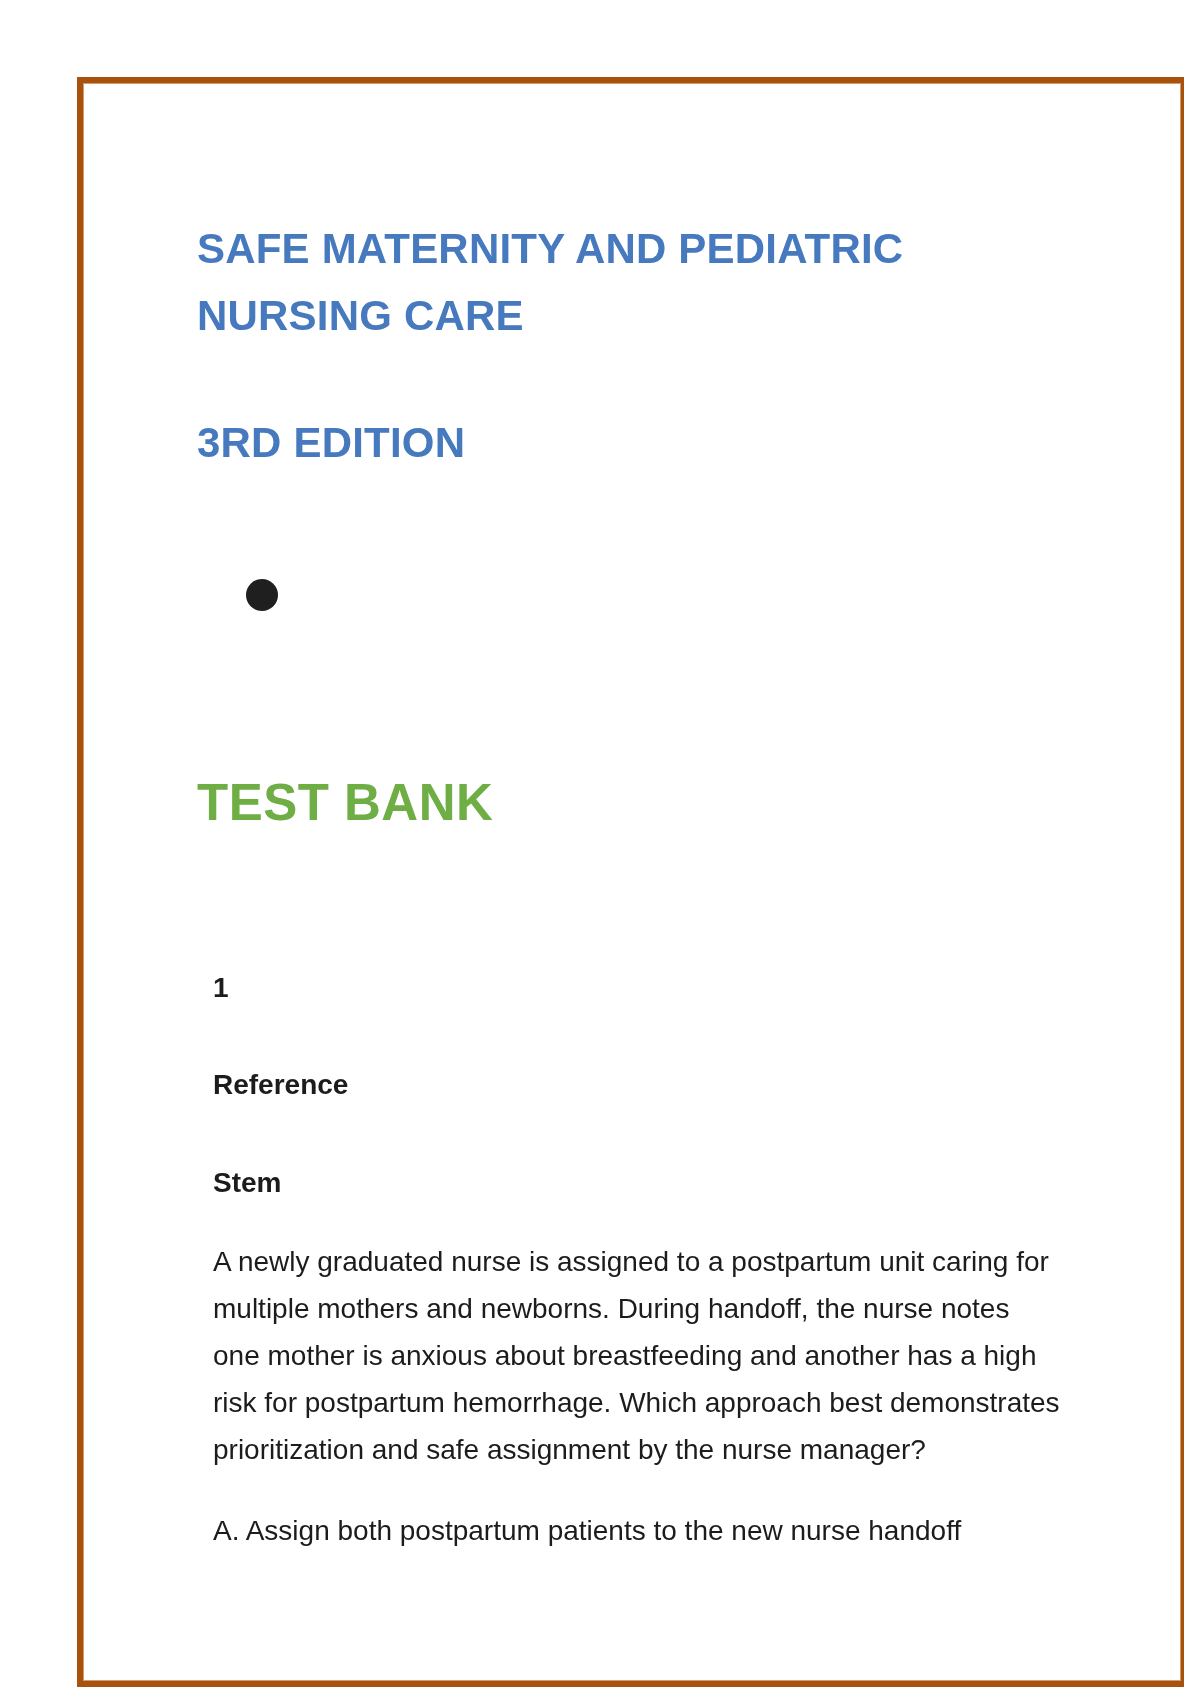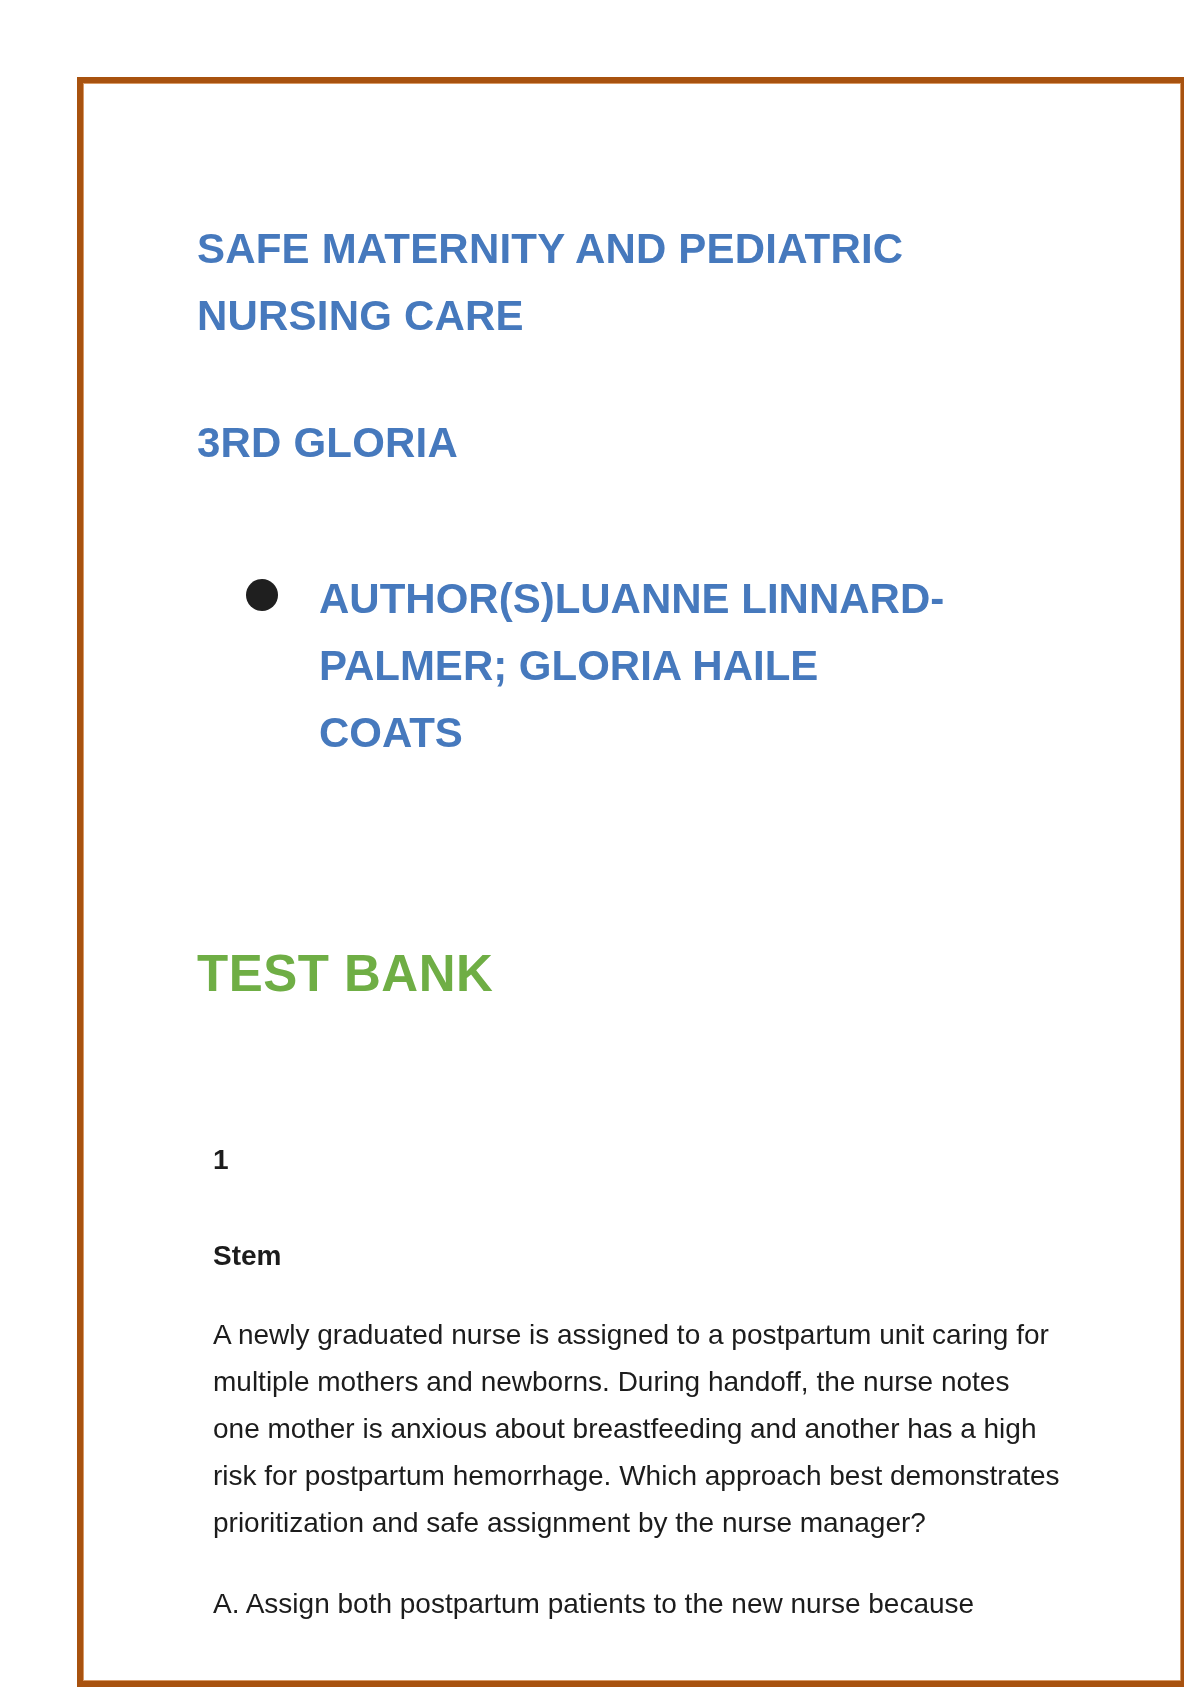--- a/index.html
+++ b/index.html
@@ -89,40 +89,40 @@
 </style>
 </head>
 <body>
 
 <div class="page">
   <div class="frame">
     <div class="content">
 
       <h1 class="title">SAFE MATERNITY AND PEDIATRIC NURSING CARE</h1>
 
-      <h1 class="edition">3RD GLORIA</h1>
+      <h1 class="edition">3RD EDITION</h1>
 
       <ul class="author-list">
         <li class="author-item">
           <span class="bullet"></span>
-          <span class="author-text">AUTHOR(S)LUANNE LINNARD-PALMER; GLORIA HAILE COATS</span>
         </li>
       </ul>
 
       <h2 class="test-bank">TEST BANK</h2>
 
       <div class="question">
 
         <p class="q-number">1</p>
 
+        <p class="label">Reference</p>
 
 
         <p class="label">Stem</p>
 
         <p class="body-text">A newly graduated nurse is assigned to a postpartum unit caring for multiple mothers and newborns. During handoff, the nurse notes one mother is anxious about breastfeeding and another has a high risk for postpartum hemorrhage. Which approach best demonstrates prioritization and safe assignment by the nurse manager?</p>
 
 
-        <p class="body-text">A. Assign both postpartum patients to the new nurse because</p>
+        <p class="body-text">A. Assign both postpartum patients to the new nurse handoff</p>
 
       </div>
     </div>
   </div>
 </div>
 
 </body></html>

